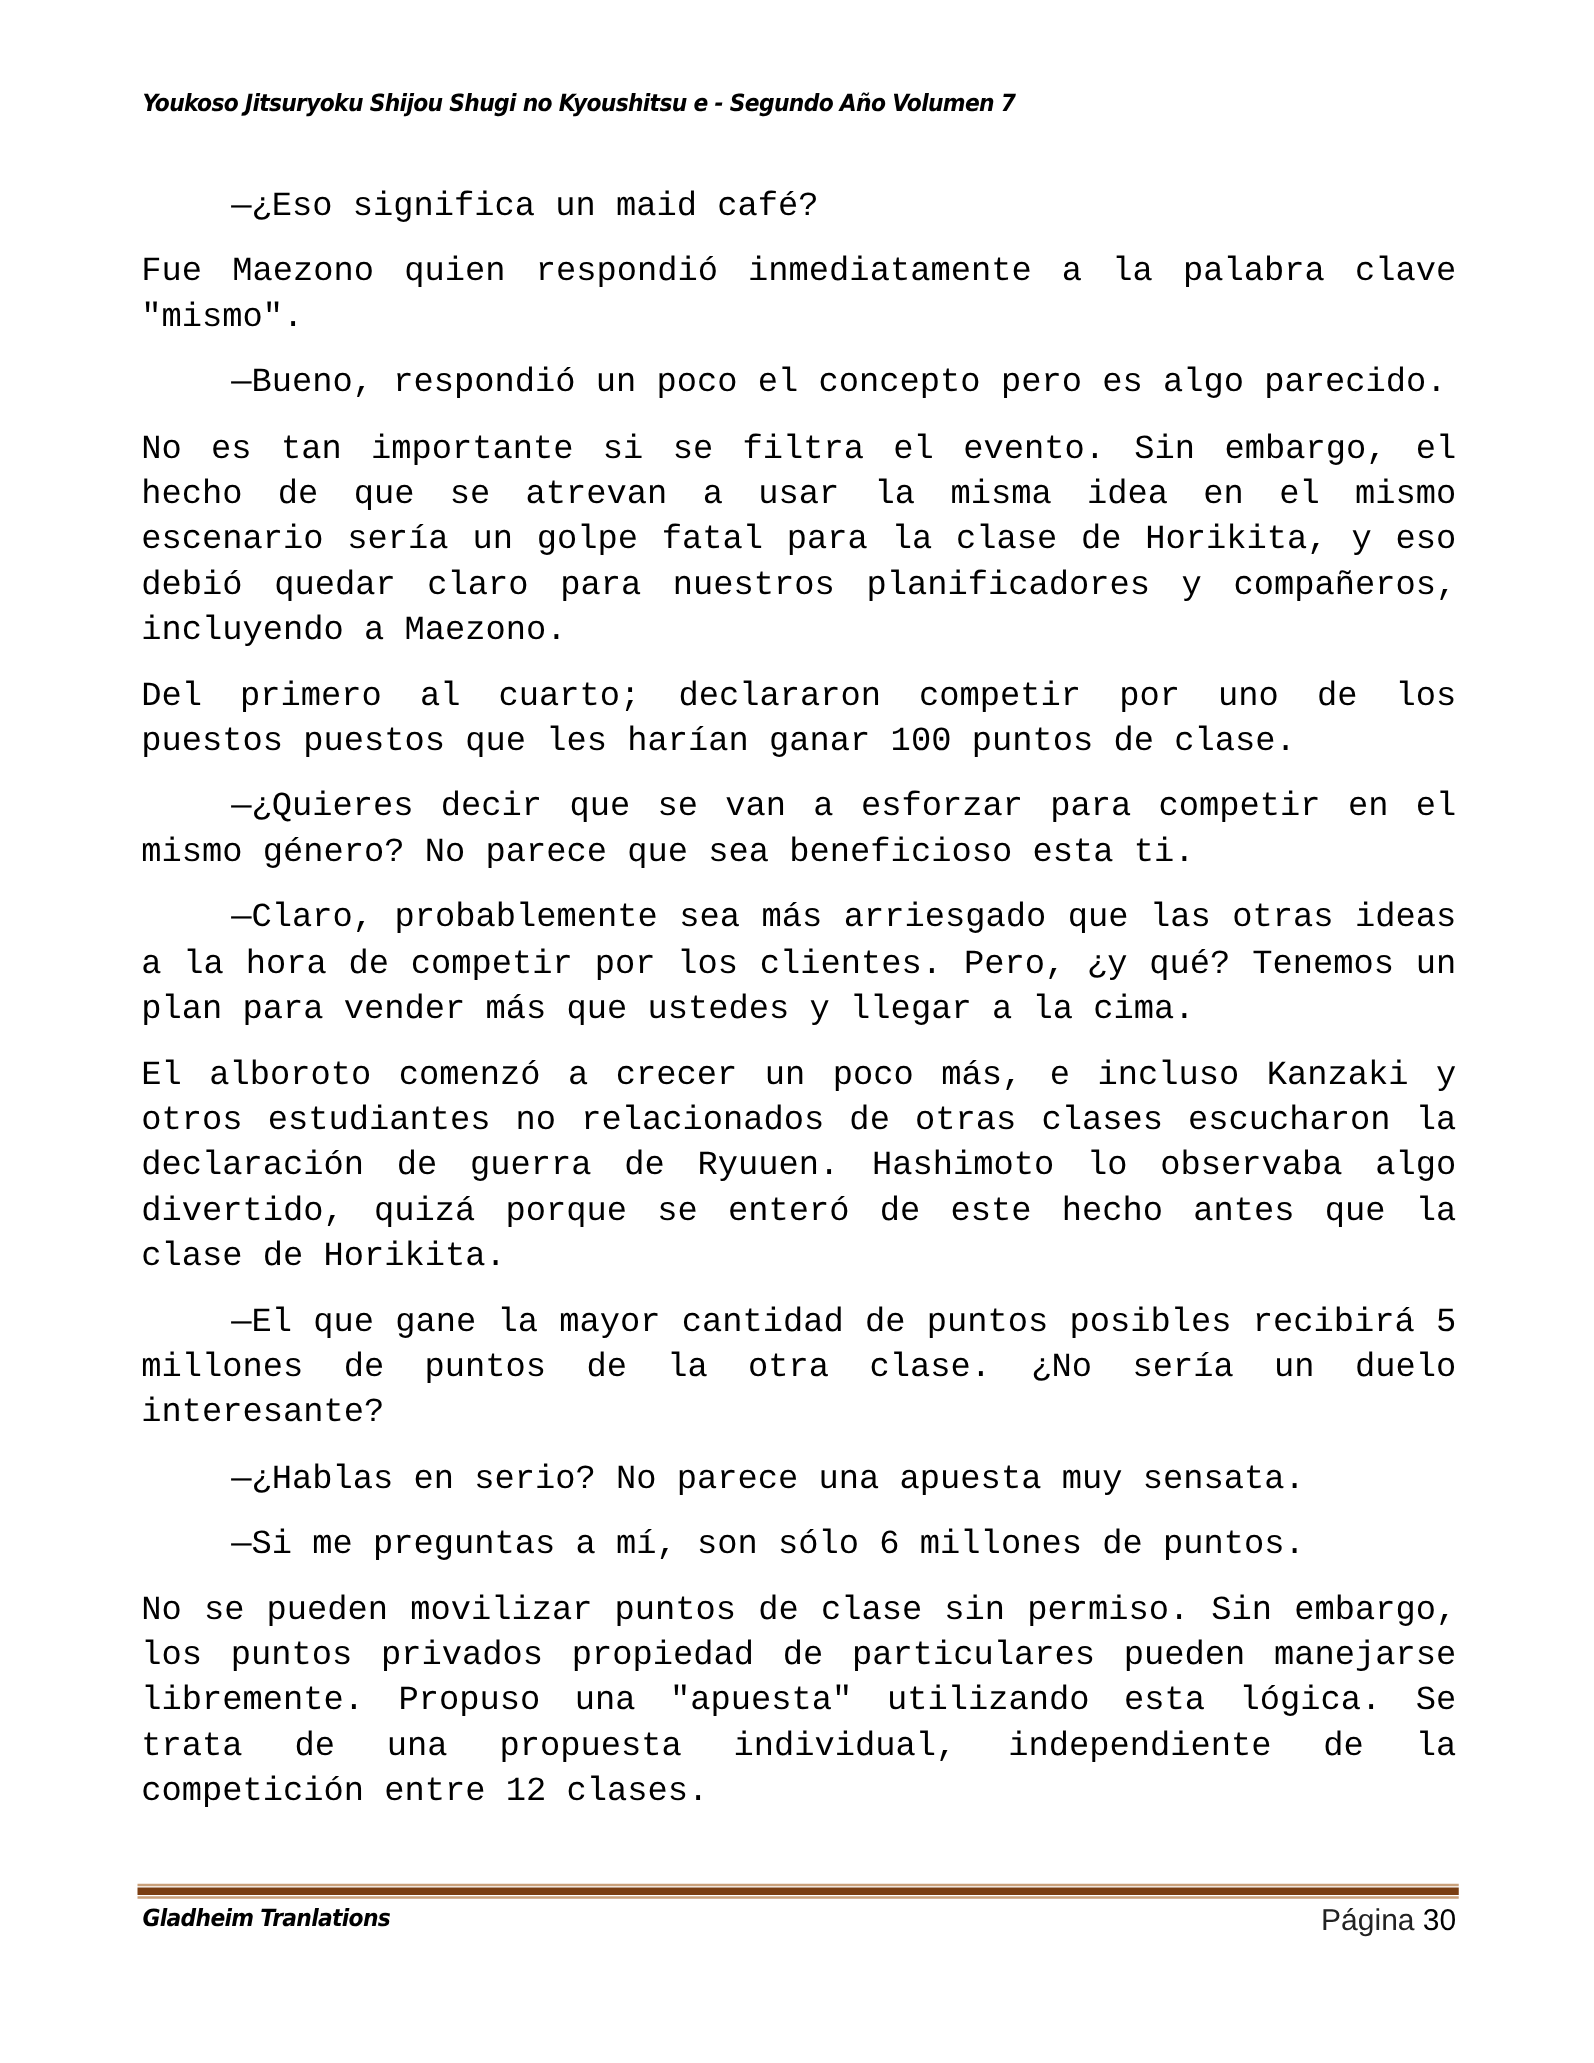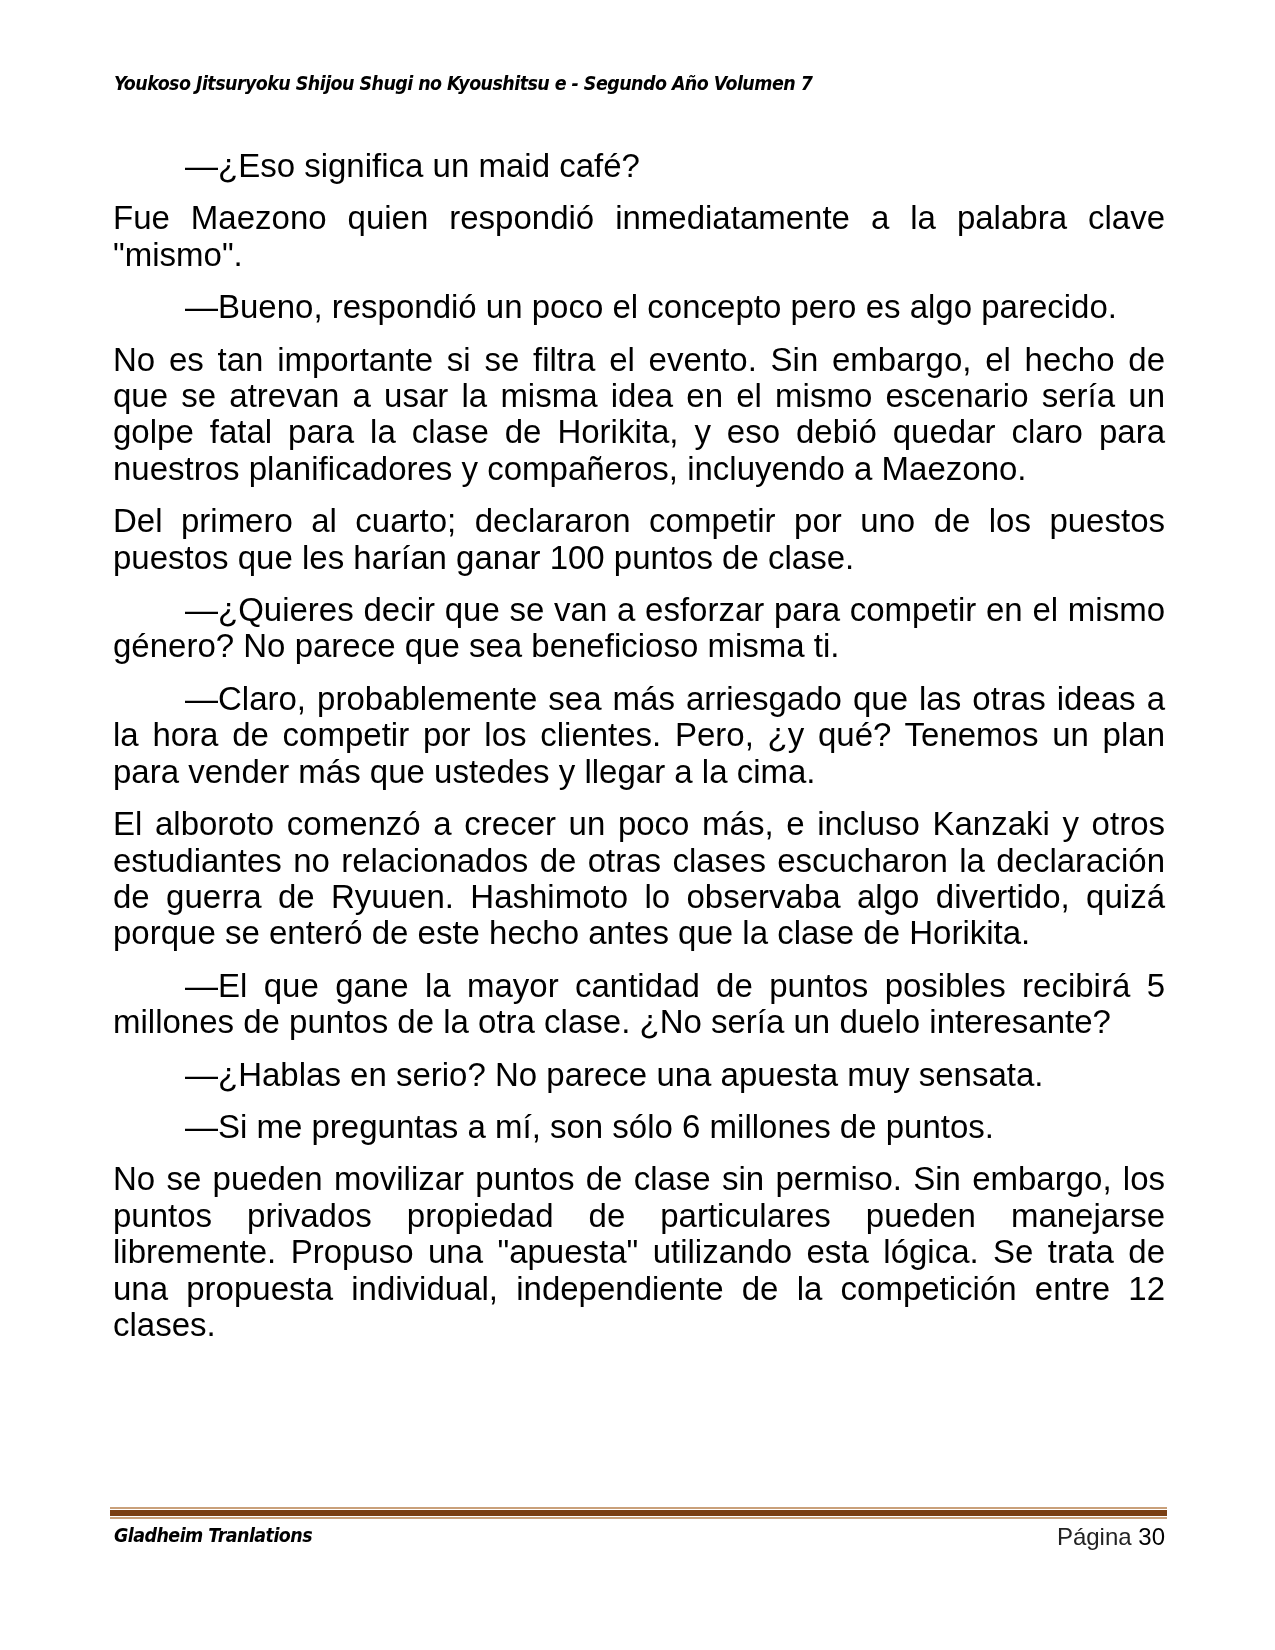--- a/index.html
+++ b/index.html
@@ -4,21 +4,21 @@
 <style>
   html, body { margin:0; padding:0; background:#ffffff; }
   body { width:1275px; height:1650px; position:relative; overflow:hidden; color:#000; }
   .header {
     position:absolute; left:114px; top:72px;
     font-family:"DejaVu Sans", sans-serif; font-weight:bold; font-style:italic;
     font-size:19px; letter-spacing:-0.6px; transform:scaleX(0.92); transform-origin:left top;
   }
   .content {
     position:absolute; left:113px; top:148px; width:1052px;
-    font-family:Liberation Sans, sans-serif; font-size:33px; line-height:36.4px;
+    font-family:Liberation Mono, monospace; font-size:27px; line-height:36.4px;
   }
   .content p { margin:0 0 16px 0; text-align:justify; }
   .content p.dialogue { text-indent:72px; }
   .rule-wrap { position:absolute; left:110px; top:1507px; width:1057px; }
   .rule-thin { height:2px; background:#c9a07a; }
   .rule-thick { height:6px; background:#7a3e12; margin-top:1px; }
   .rule-thin2 { height:2px; background:#c9a07a; margin-top:1px; }
   .footer-left {
     position:absolute; left:114px; top:1524px;
     font-family:"DejaVu Sans", sans-serif; font-weight:bold; font-style:italic;
@@ -34,21 +34,21 @@
 <body>
 
 <div class="header">Youkoso Jitsuryoku Shijou Shugi no Kyoushitsu e - Segundo Año Volumen 7</div>
 
 <div class="content">
   <p class="dialogue">—¿Eso significa un maid café?</p>
   <p>Fue Maezono quien respondió inmediatamente a la palabra clave "mismo".</p>
   <p class="dialogue">—Bueno, respondió un poco el concepto pero es algo parecido.</p>
   <p>No es tan importante si se filtra el evento. Sin embargo, el hecho de que se atrevan a usar la misma idea en el mismo escenario sería un golpe fatal para la clase de Horikita, y eso debió quedar claro para nuestros planificadores y compañeros, incluyendo a Maezono.</p>
   <p>Del primero al cuarto; declararon competir por uno de los puestos puestos que les harían ganar 100 puntos de clase.</p>
-  <p class="dialogue">—¿Quieres decir que se van a esforzar para competir en el mismo género? No parece que sea beneficioso misma ti.</p>
+  <p class="dialogue">—¿Quieres decir que se van a esforzar para competir en el mismo género? No parece que sea beneficioso esta ti.</p>
   <p class="dialogue">—Claro, probablemente sea más arriesgado que las otras ideas a la hora de competir por los clientes. Pero, ¿y qué? Tenemos un plan para vender más que ustedes y llegar a la cima.</p>
   <p>El alboroto comenzó a crecer un poco más, e incluso Kanzaki y otros estudiantes no relacionados de otras clases escucharon la declaración de guerra de Ryuuen. Hashimoto lo observaba algo divertido, quizá porque se enteró de este hecho antes que la clase de Horikita.</p>
   <p class="dialogue">—El que gane la mayor cantidad de puntos posibles recibirá 5 millones de puntos de la otra clase. ¿No sería un duelo interesante?</p>
   <p class="dialogue">—¿Hablas en serio? No parece una apuesta muy sensata.</p>
   <p class="dialogue">—Si me preguntas a mí, son sólo 6 millones de puntos.</p>
   <p>No se pueden movilizar puntos de clase sin permiso. Sin embargo, los puntos privados propiedad de particulares pueden manejarse libremente. Propuso una "apuesta" utilizando esta lógica. Se trata de una propuesta individual, independiente de la competición entre 12 clases.</p>
 </div>
 
 <div class="rule-wrap">
   <div class="rule-thin"></div>

